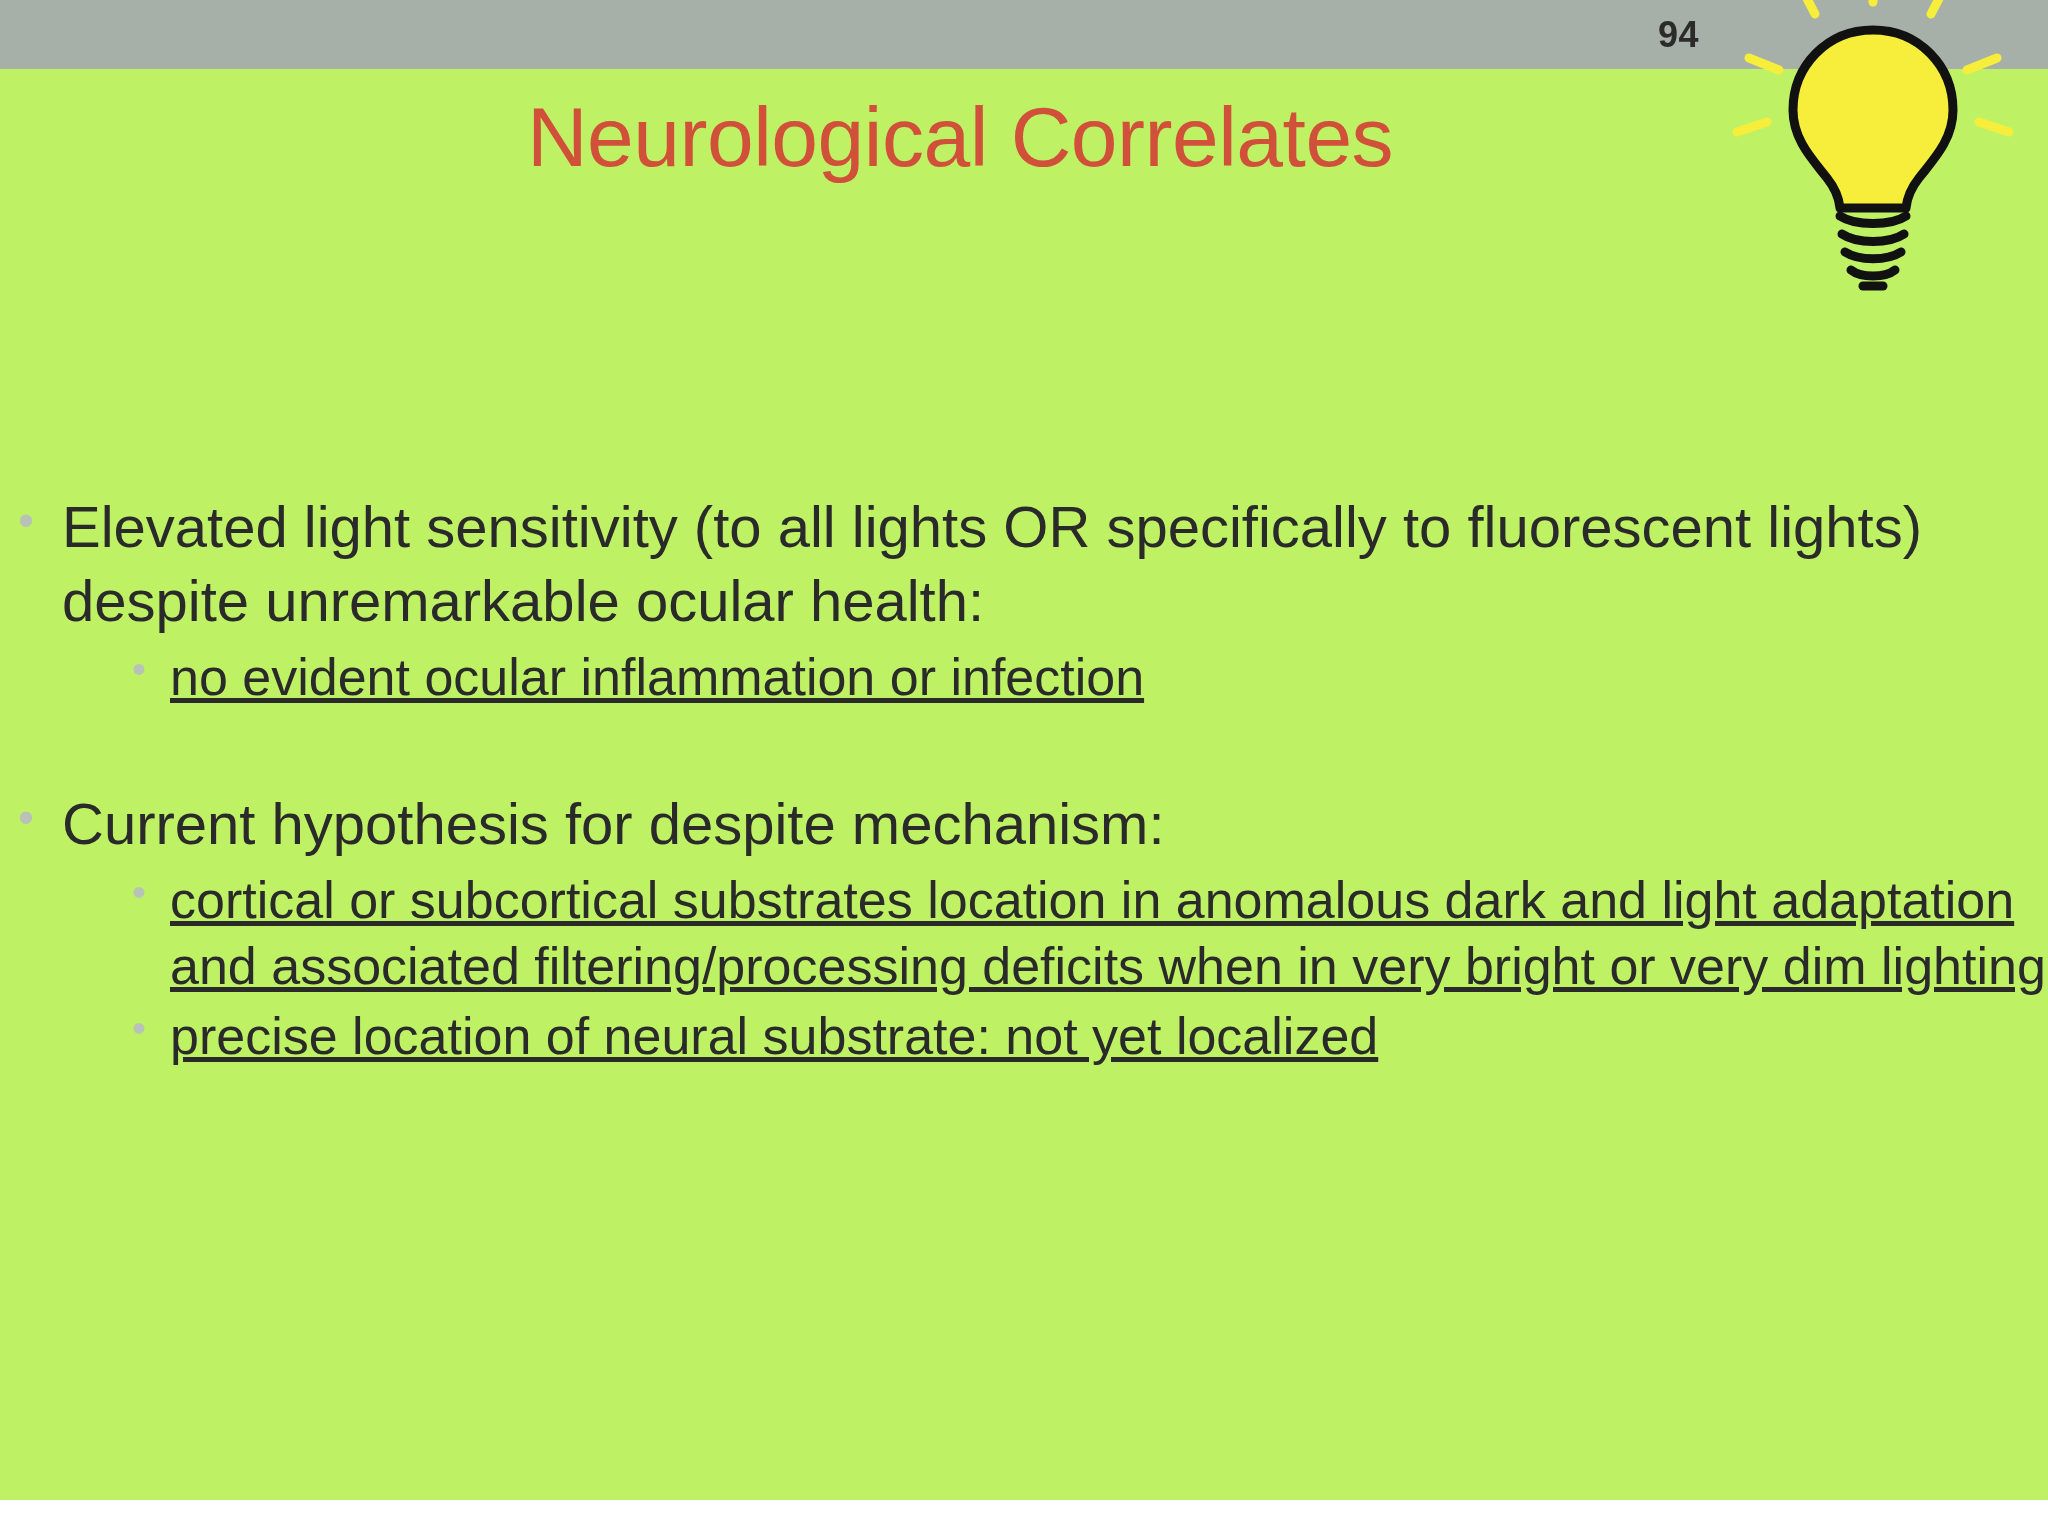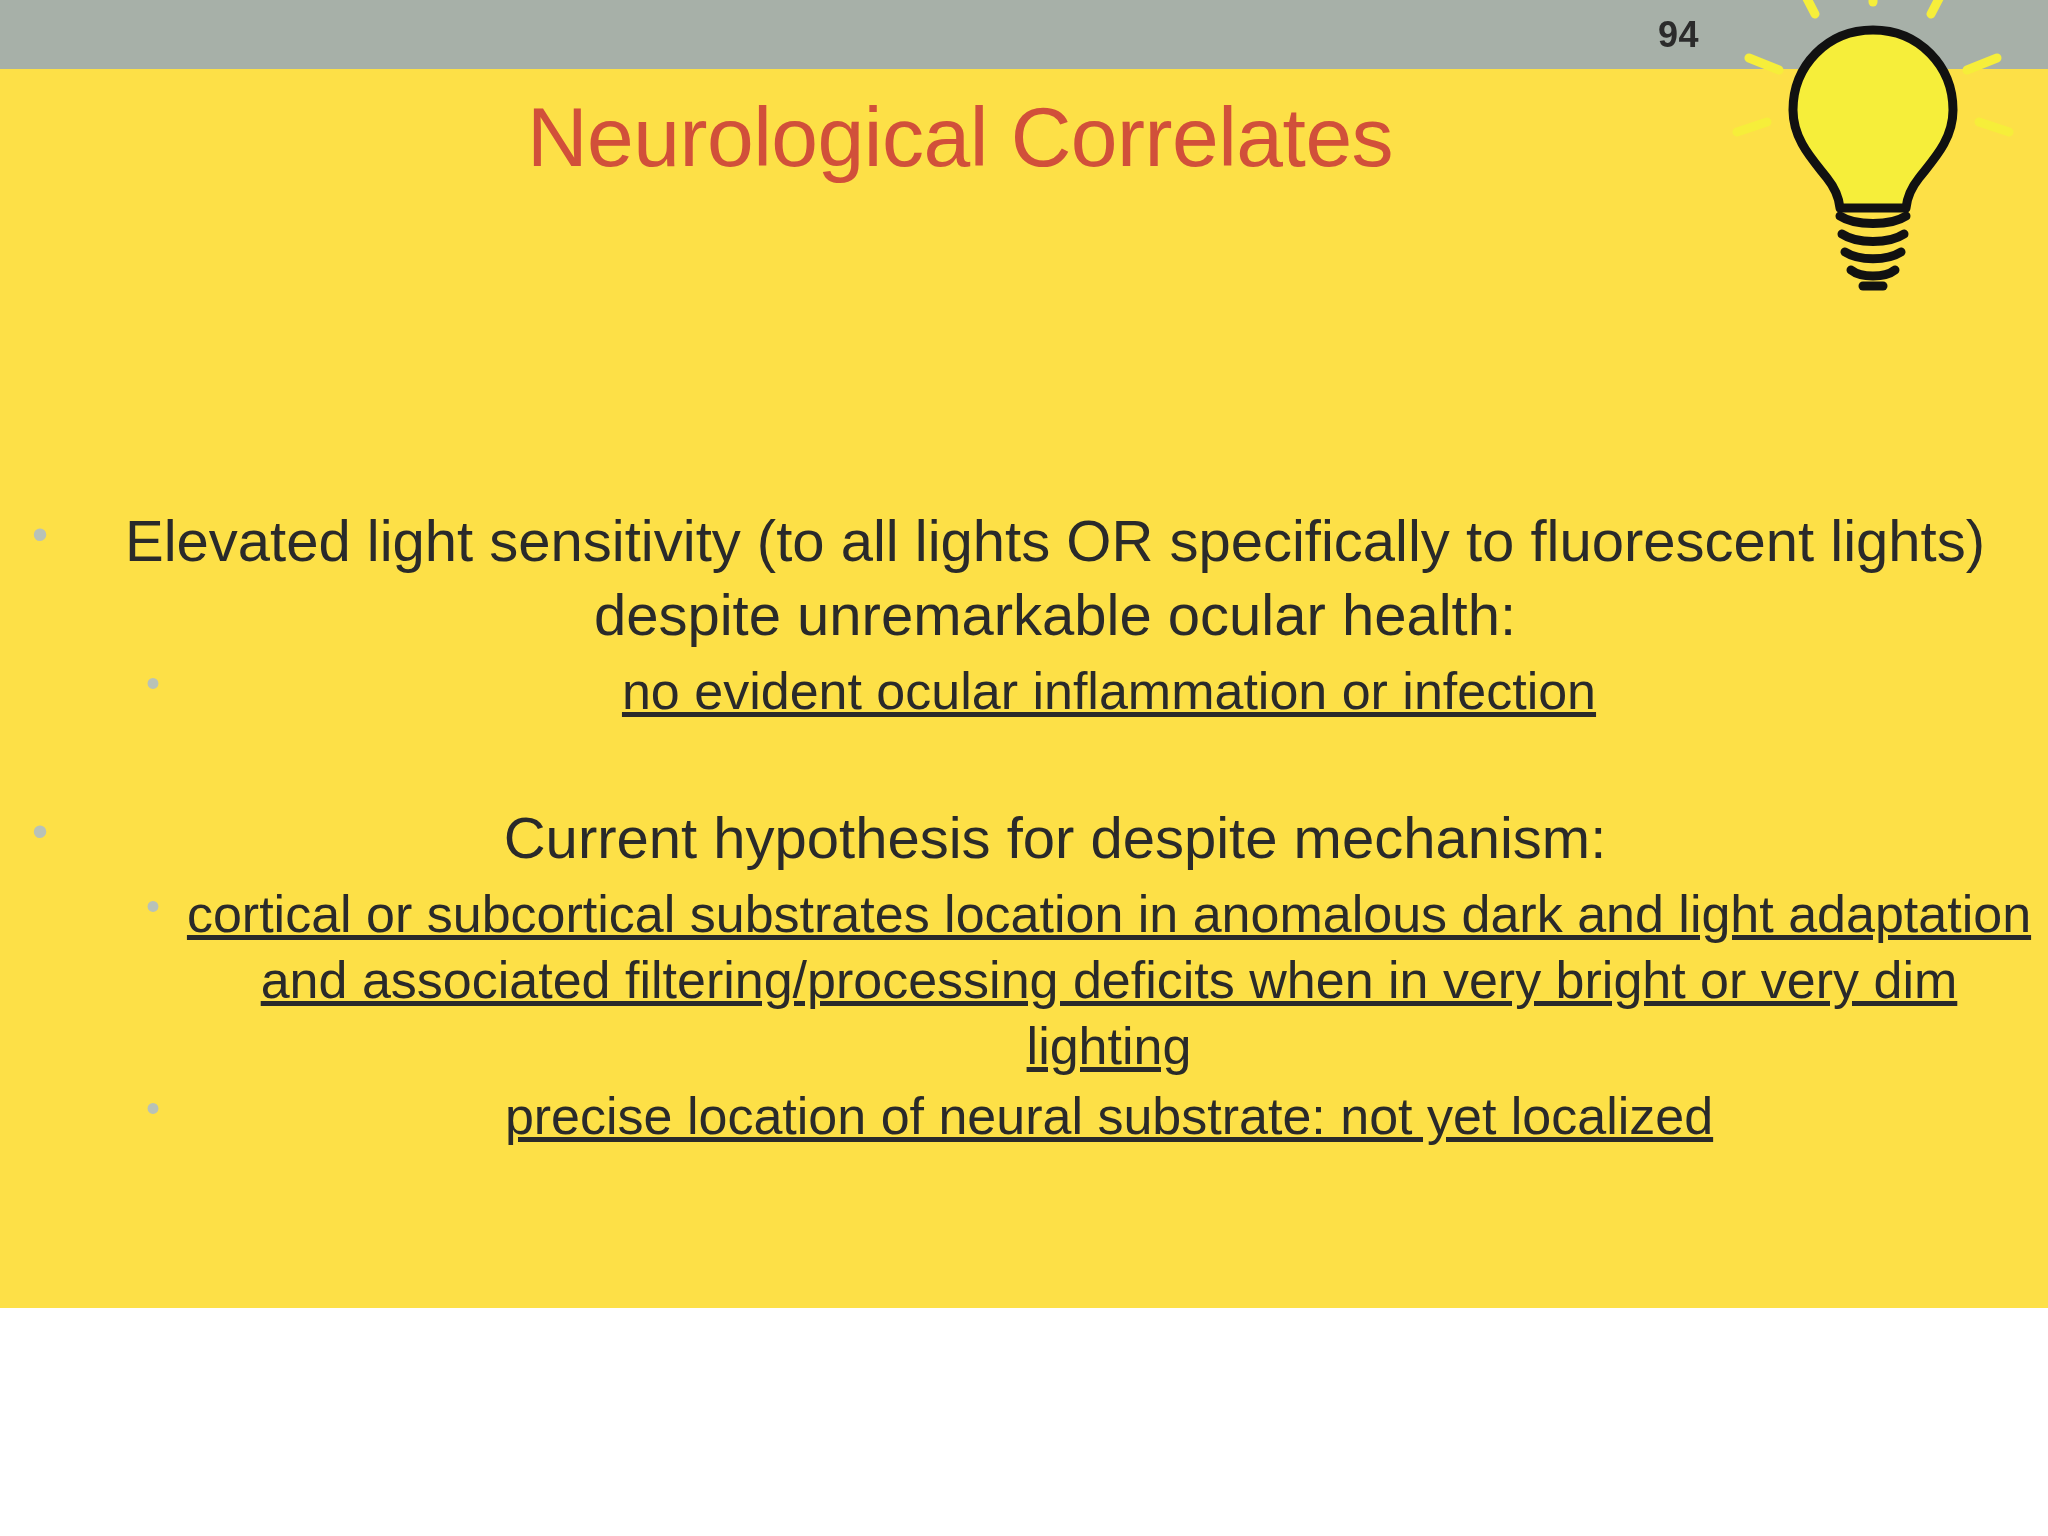--- a/index.html
+++ b/index.html
@@ -6,22 +6,22 @@
     margin: 0;
     padding: 0;
     background: #ffffff;
   }
   body {
     font-family: "Liberation Sans", sans-serif;
   }
   .slide {
     position: relative;
     width: 2048px;
-    height: 1308px;
-    background: #fde047;
+    height: 1500px;
+    background: #bef264;
     overflow: hidden;
   }
   .top-bar {
     position: absolute;
     left: 0;
     top: 0;
     width: 2048px;
     height: 69px;
     background: #a7b0a8;
   }
@@ -60,23 +60,22 @@
   }
 
   .body-area {
     position: absolute;
     left: 0;
     top: 490px;
     width: 2048px;
   }
   ul.lvl1 {
     list-style: none;
-    margin: 14px;
+    margin: 0;
     padding: 0;
-    text-align: center;
   }
   li.b1 {
     position: relative;
     padding-left: 62px;
     margin-bottom: 0;
     font-size: 58px;
     line-height: 1.28;
     color: #2a2a2a;
   }
   li.b1 > .btext {

